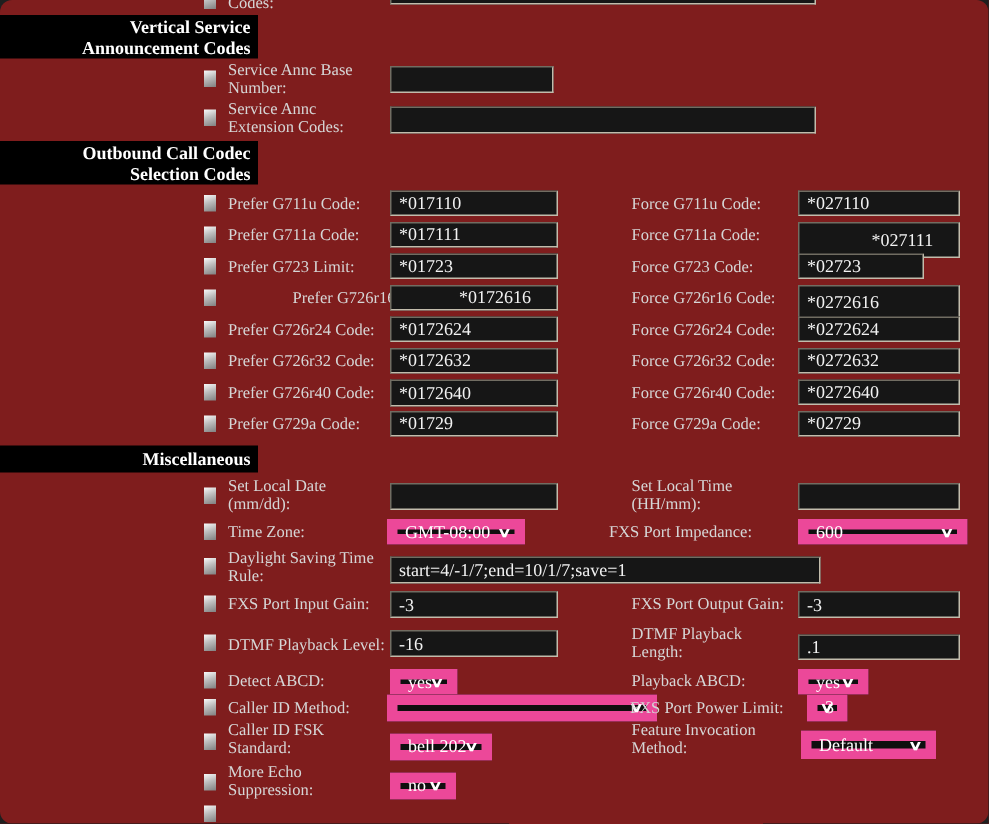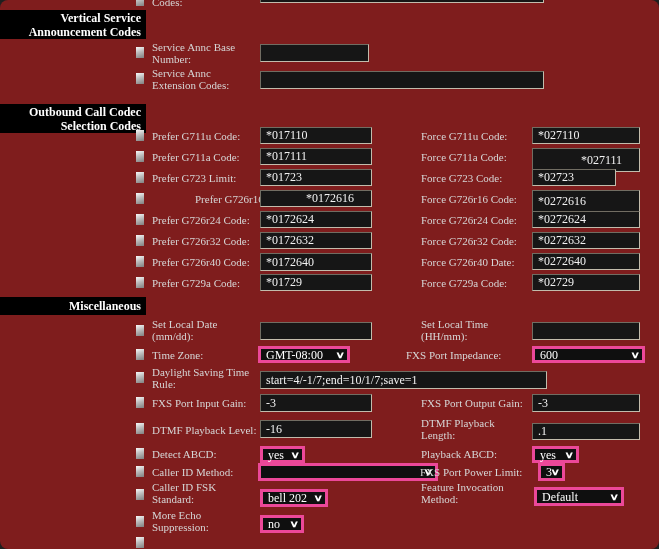--- a/index.html
+++ b/index.html
@@ -2,40 +2,40 @@
 <html><head>
 <meta charset="utf-8">
 <style>
   * { margin:0; padding:0; box-sizing:border-box; }
   html,body { width:659px; height:549px; background:#1f1f1f; overflow:hidden; }
   .page {
     position:relative; width:659px; height:549px; background:#7f1d1d;
     overflow:hidden; font-family:Liberation Serif, serif;border-radius:8px;
   }
   .section-header {
-    position:absolute; left:0; width:146px; background:#000000;
+    position:absolute; left:0; width:172px; background:#000000;
     display:flex; align-items:center; justify-content:flex-end;
   }
   .section-header-text {
     color:#ffffff; font-size:12px; font-weight:bold; line-height:14px;
     text-align:right; white-space:pre; padding-right:5px;
   }
   .field-label {
     position:absolute; color:#d6d6d6; font-size:11px; line-height:11.5px;
     white-space:pre;
   }
   .text-input {
     position:absolute; background:#161616;
     border:1px solid #716d62; border-right-color:#c2bcac; border-bottom-color:#c2bcac;
     color:#f2f2f2; font-size:12px; display:flex; align-items:center;
     padding-left:5px; overflow:hidden;
   }
   .text-input .val { white-space:pre; }
   .select-box {
-    position:absolute; background:#0f0f0f; border:3px solid #ec4899;
+    position:absolute; background:#0f0f0f; border:7px solid #ec4899;
     color:#ffffff; font-size:12px;
   }
   .select-box .val {
     position:absolute; left:5px; top:50%; transform:translateY(-50%); white-space:pre;
   }
   .select-box .chev {
     position:absolute; right:3px; top:50%;
     transform:translateY(-52%) scaleX(1.5); transform-origin:center;
     font-weight:bold; font-size:9px; color:#ffffff;
   }
@@ -63,21 +63,21 @@
 Number:</div>
       <div class="text-input" style="left: 260px; top: 44px; width: 109px; height: 18px;">
         <span class="val"></span>
       </div>
       <div class="bullet" style="top: 73px;"></div>
       <div class="field-label" style="left: 152px; top: 68px;">Service Annc
 Extension Codes:</div>
       <div class="text-input" style="left: 260px; top: 71px; width: 284px; height: 18px;">
         <span class="val"></span>
       </div>
-      <div class="section-header" style="top: 104px; height: 29px; justify-content: flex-end;">
+      <div class="section-header" style="top: 94px; height: 29px; justify-content: flex-end;">
         <div class="section-header-text">Outbound Call Codec
 Selection Codes</div>
       </div>
       <div class="bullet" style="top: 130px;"></div>
       <div class="field-label" style="left: 152px; top: 131px;">Prefer G711u Code:</div>
       <div class="text-input" style="left: 260px; top: 127px; width: 112px; height: 17px;">
         <span class="val">*017110</span>
       </div>
       <div class="field-label" style="left: 421px; top: 131px;">Force G711u Code:</div>
       <div class="text-input" style="left: 532px; top: 127px; width: 108px; height: 17px;">
@@ -126,21 +126,21 @@
       </div>
       <div class="field-label" style="left: 421px; top: 236px;">Force G726r32 Code:</div>
       <div class="text-input" style="left: 532px; top: 232px; width: 108px; height: 17px;">
         <span class="val">*0272632</span>
       </div>
       <div class="bullet" style="top: 256px;"></div>
       <div class="field-label" style="left: 152px; top: 257px;">Prefer G726r40 Code:</div>
       <div class="text-input" style="left: 260px; top: 253px; width: 112px; height: 18px;">
         <span class="val">*0172640</span>
       </div>
-      <div class="field-label" style="left: 421px; top: 257px;">Force G726r40 Date:</div>
+      <div class="field-label" style="left: 421px; top: 257px;">Force G726r40 Code:</div>
       <div class="text-input" style="left: 532px; top: 253px; width: 108px; height: 17px;">
         <span class="val">*0272640</span>
       </div>
       <div class="bullet" style="top: 277px;"></div>
       <div class="field-label" style="left: 152px; top: 278px;">Prefer G729a Code:</div>
       <div class="text-input" style="left: 260px; top: 274px; width: 112px; height: 17px;">
         <span class="val">*01729</span>
       </div>
       <div class="field-label" style="left: 421px; top: 278px;">Force G729a Code:</div>
       <div class="text-input" style="left: 532px; top: 274px; width: 108px; height: 17px;">

